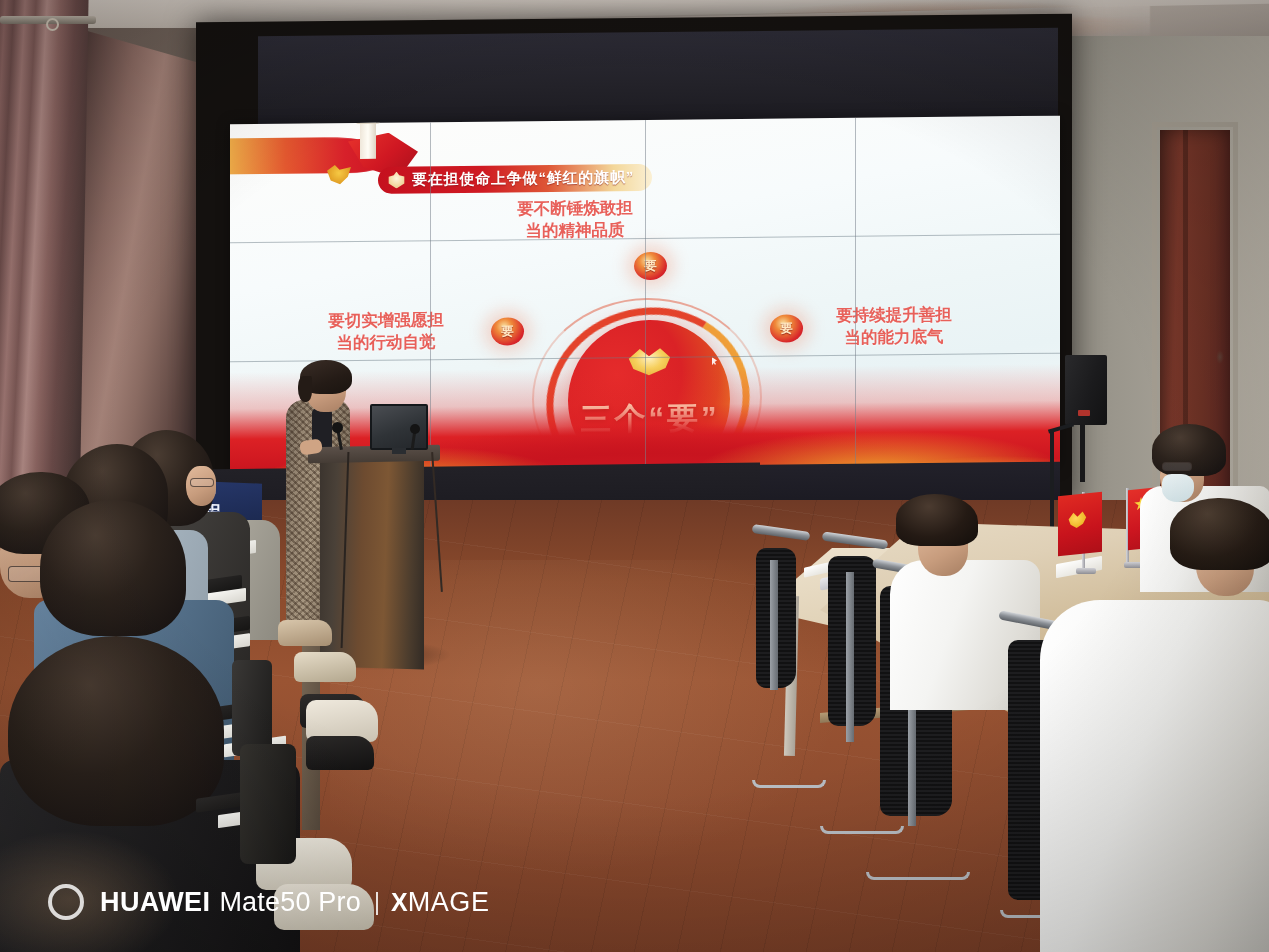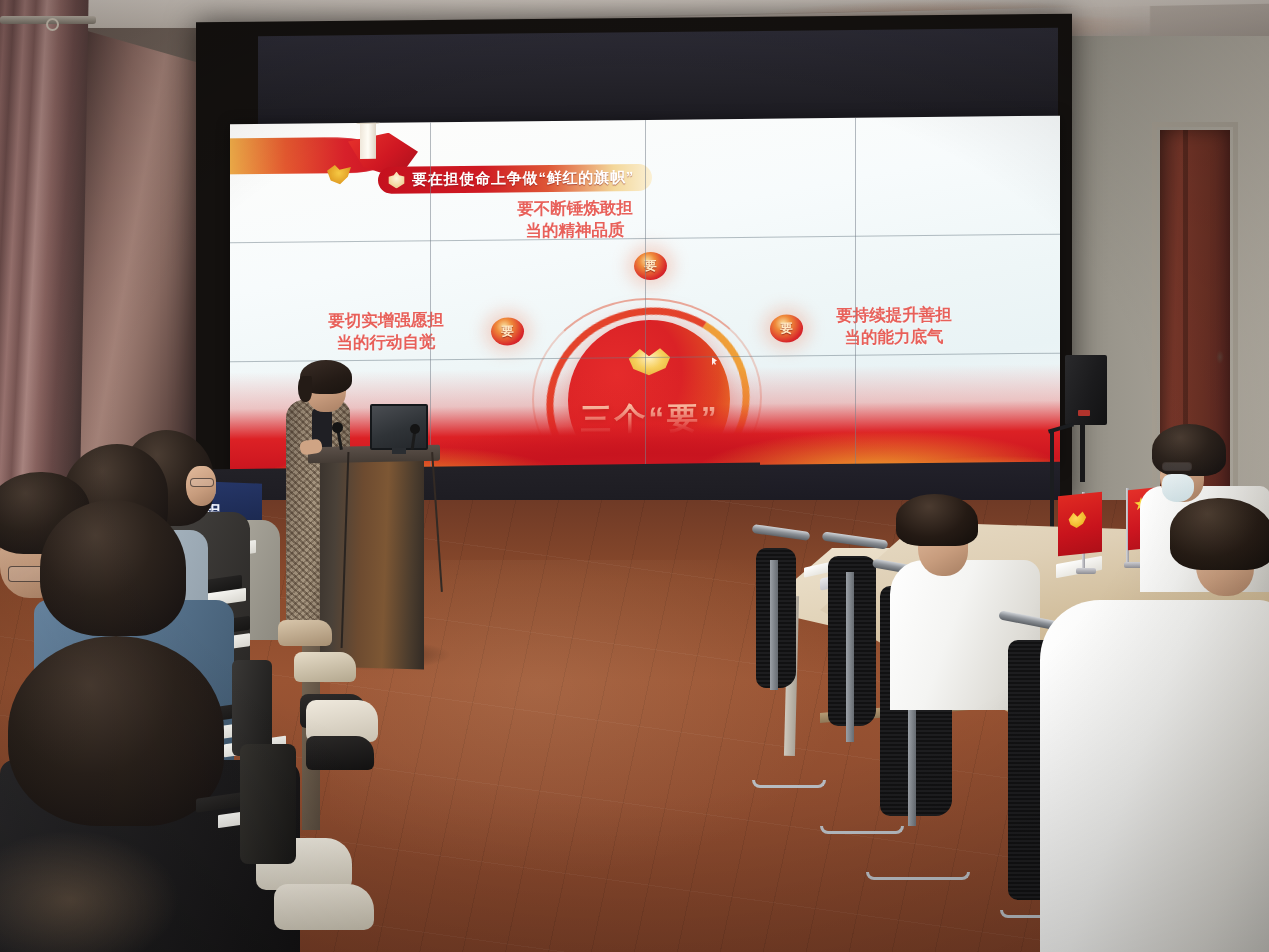--- a/index.html
+++ b/index.html
@@ -854,14 +854,22 @@
     <div style="position:absolute;left:306px;top:736px;width:68px;height:34px;background:linear-gradient(170deg,#2b2928,#121111);border-radius:8px 18px 6px 6px;"></div>
     <div style="position:absolute;left:256px;top:838px;width:96px;height:52px;background:linear-gradient(170deg,#f2eee4,#cdc6b6);border-radius:14px 26px 10px 10px;"></div>
     <div style="position:absolute;left:274px;top:884px;width:100px;height:46px;background:linear-gradient(170deg,#efe9dd,#c6bfae);border-radius:14px 26px 10px 10px;"></div>
     <div style="position:absolute;left:232px;top:660px;width:40px;height:96px;background:linear-gradient(100deg,#3a3836,#1d1c1b);border-radius:6px;"></div>
     <div style="position:absolute;left:240px;top:744px;width:56px;height:120px;background:linear-gradient(100deg,#35332f,#181716);border-radius:8px;"></div>
   </div>
 
   <div class="warmglow"></div>
   <div class="vignette"></div>
 
+  <div class="wm">
+    <div class="wm-ring"></div>
+    <div class="wm-brand">HUAWEI</div>
+    <div class="wm-model">Mate50 Pro</div>
+    <div class="wm-sep">|</div>
+    <div class="wm-x">X</div>
+    <div class="wm-xmage">MAGE</div>
+  </div>
 
 </div>
 
 </body></html>

